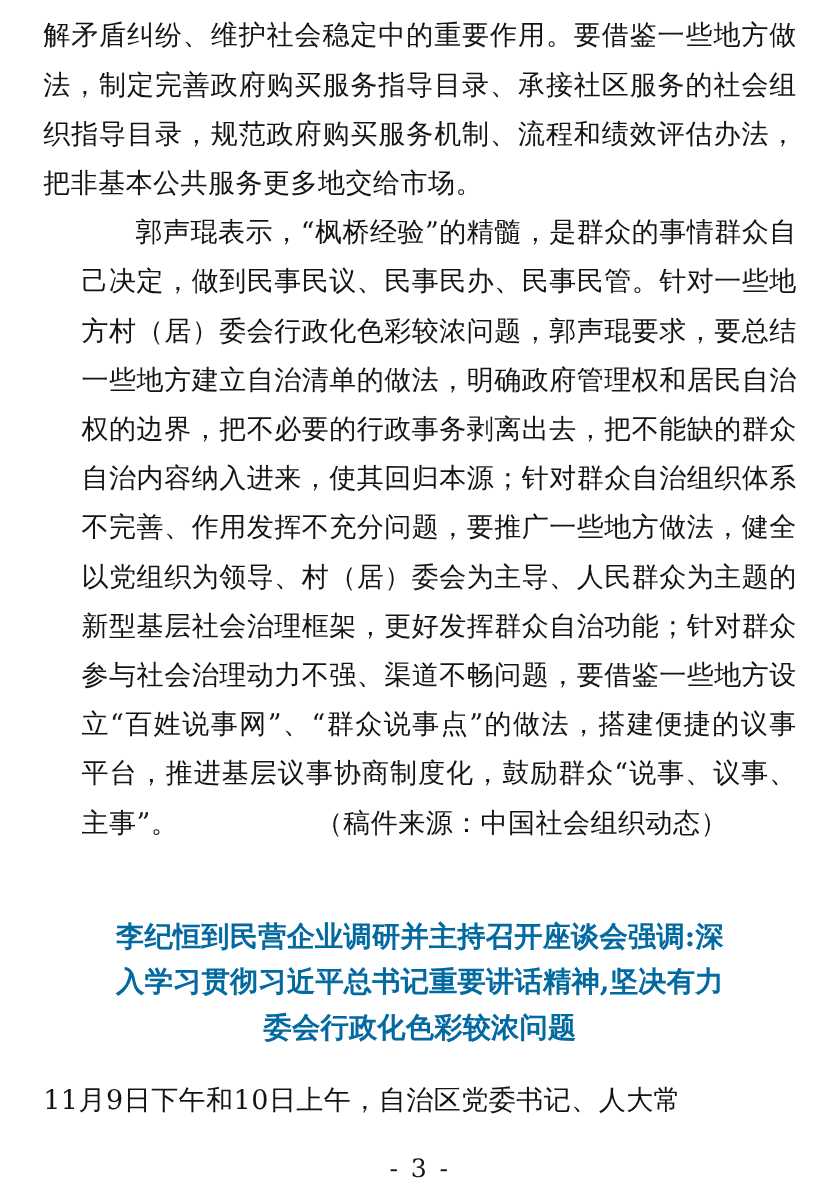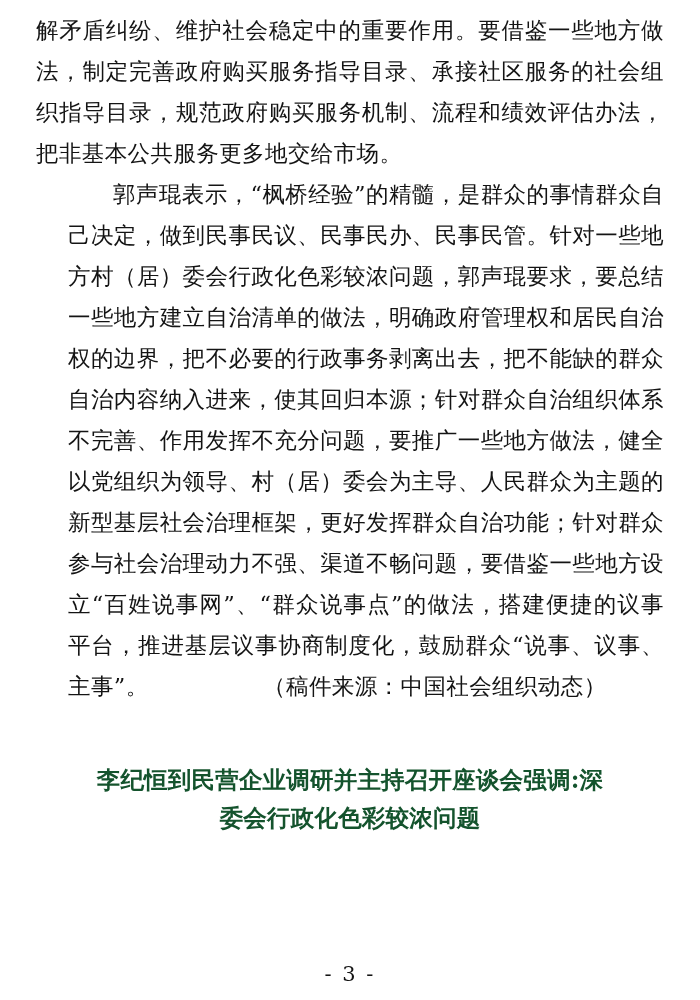--- a/index.html
+++ b/index.html
@@ -40,21 +40,21 @@
   .para + .para {
     margin-top: 0px;
   }
   .heading {
     margin: 54px 0 0 0;
     font-size: 23.5px;
     line-height: 38px;
     font-weight: bold;
     text-align: center;
     letter-spacing: 0.2px;
-    color: #14532d;
+    color: #0369a1;
     font-family: "DejaVu Serif", "Liberation Serif", serif;
   }
   .heading .hline {
     display: block;
   }
   .tail-para {
     margin-top: 22px;
   }
   .footer {
     position: absolute;
@@ -74,21 +74,23 @@
 <div class="page">
 
   <div class="body-text">
 
     <p class="para">解矛盾纠纷、维护社会稳定中的重要作用。要借鉴一些地方做法，制定完善政府购买服务指导目录、承接社区服务的社会组织指导目录，规范政府购买服务机制、流程和绩效评估办法，把非基本公共服务更多地交给市场。</p>
 
     <p class="para indent">郭声琨表示，“枫桥经验”的精髓，是群众的事情群众自己决定，做到民事民议、民事民办、民事民管。针对一些地方村（居）委会行政化色彩较浓问题，郭声琨要求，要总结一些地方建立自治清单的做法，明确政府管理权和居民自治权的边界，把不必要的行政事务剥离出去，把不能缺的群众自治内容纳入进来，使其回归本源；针对群众自治组织体系不完善、作用发挥不充分问题，要推广一些地方做法，健全以党组织为领导、村（居）委会为主导、人民群众为主题的新型基层社会治理框架，更好发挥群众自治功能；针对群众参与社会治理动力不强、渠道不畅问题，要借鉴一些地方设立“百姓说事网”、“群众说事点”的做法，搭建便捷的议事平台，推进基层议事协商制度化，鼓励群众“说事、议事、主事”。　　　　　（稿件来源：中国社会组织动态）</p>
 
     <div class="heading">
       <span class="hline">李纪恒到民营企业调研并主持召开座谈会强调:深</span>
+      <span class="hline">入学习贯彻习近平总书记重要讲话精神,坚决有力</span>
       <span class="hline">委会行政化色彩较浓问题</span>
     </div>
 
+    <p class="para tail-para">11月9日下午和10日上午，自治区党委书记、人大常</p>
 
   </div>
 
   <div class="footer">- 3 -</div>
 
 </div>
 
 </body></html>

